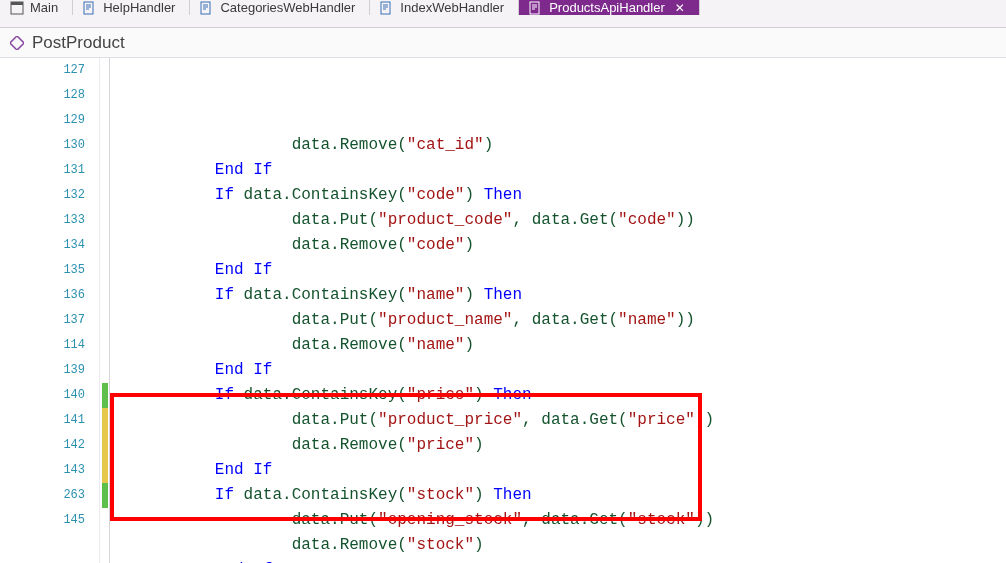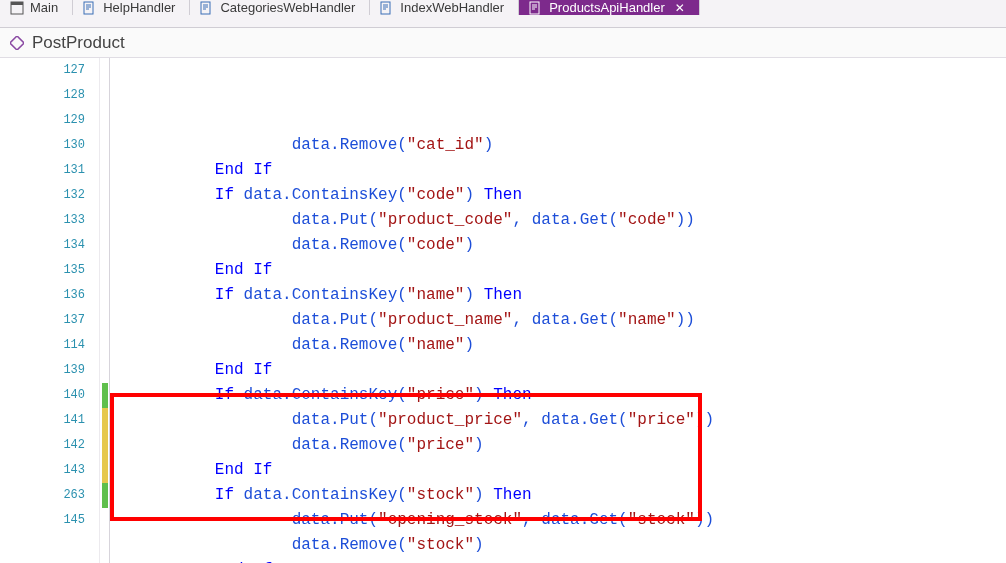--- a/index.html
+++ b/index.html
@@ -77,21 +77,21 @@
   .bar-yellow { background: #e6c84c; }
   .code {
     flex: 1;
     padding-left: 28px;
     white-space: pre;
     position: relative;
   }
   .code .line { height: 25px; }
   .kw { color: #0000ff; }
   .str { color: #a31515; }
-  .txt { color: #1d4ed8; text-align: right; }
+  .txt { color: #14532d; text-align: right; }
   .highlight-box {
     position: absolute;
     border: 4px solid #ff0000;
     pointer-events: none;
   }
 </style>
 </head>
 <body>
 
 <div class="tabbar">

